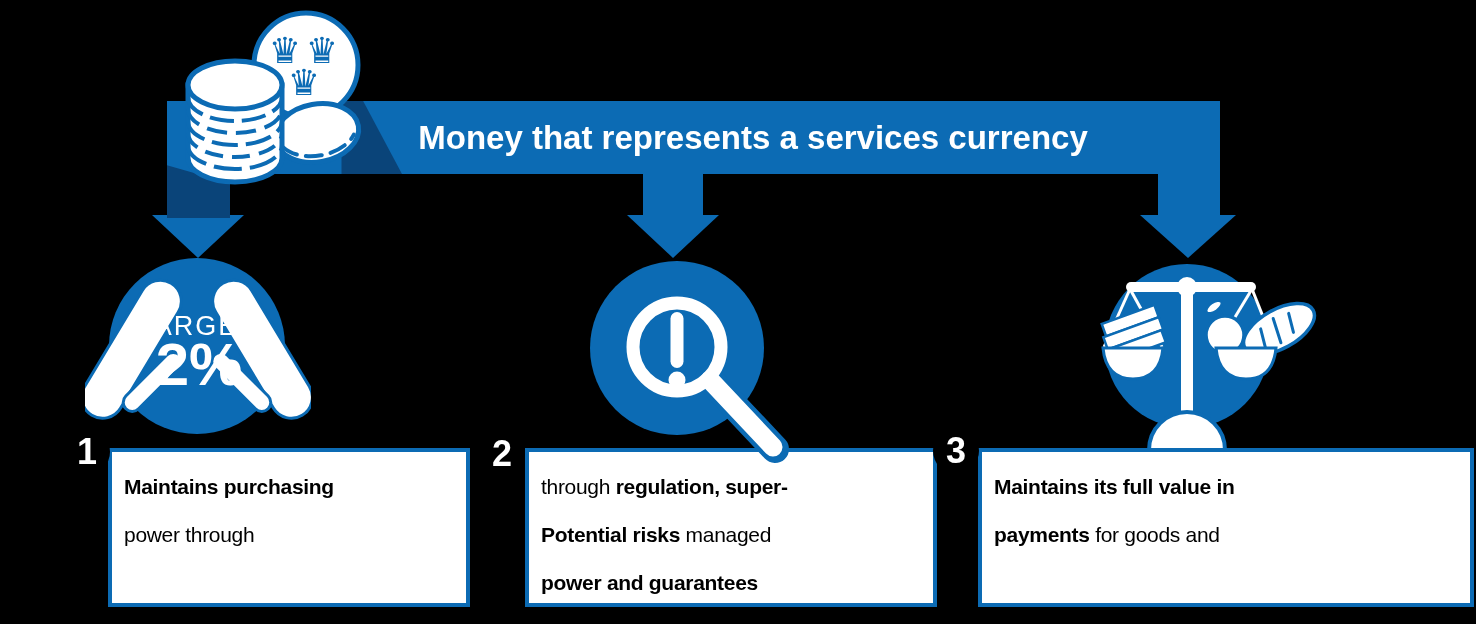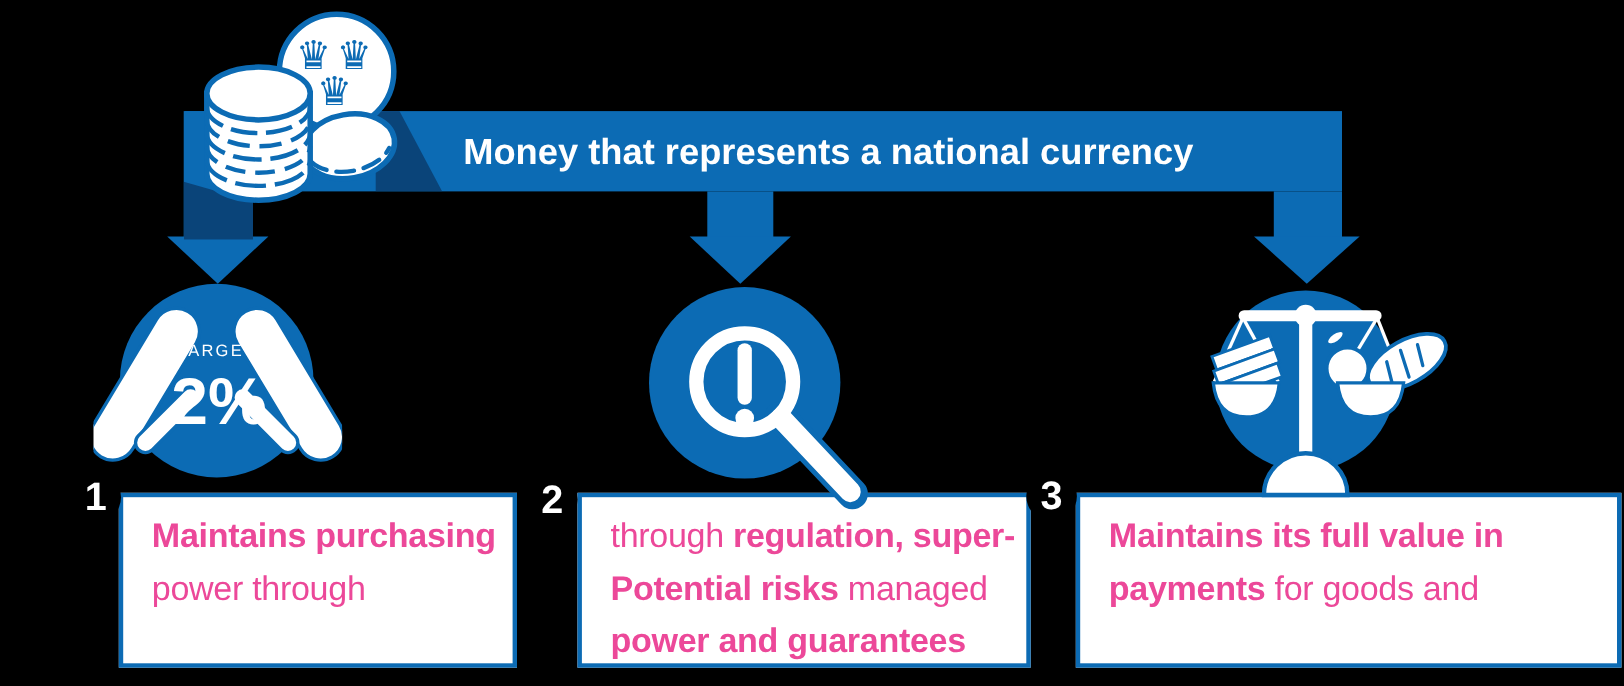--- a/index.html
+++ b/index.html
@@ -21,43 +21,43 @@
   .shadow{background:#0a4479;z-index:2;}
   #shadow-banner{left:330px;top:101px;width:72px;height:73px;
     clip-path:polygon(16% 0,46% 0,100% 100%,16% 100%);}
   #shadow-stem{left:167px;top:158px;width:63px;height:60px;
     clip-path:polygon(0 12%,100% 42%,100% 100%,0 100%);}
   #coins-svg{left:175px;top:6px;z-index:4;}
   #circle1-svg{left:85px;top:256px;z-index:3;}
   #circle2-svg{left:585px;top:258px;z-index:6;}
   #circle3-svg{left:1095px;top:258px;z-index:6;}
   #target-label{left:130px;top:311px;width:134px;text-align:center;color:#fff;
-    font-size:15px;letter-spacing:2px;z-index:5;}
+    font-size:27px;letter-spacing:2px;z-index:5;}
   #target-value{left:129px;top:335px;width:140px;text-align:center;color:#fff;
     font-size:60px;font-weight:bold;line-height:1;z-index:5;}
   .infobox{top:448px;height:159px;background:#fff;border:4px solid #0c6bb4;box-sizing:border-box;
     z-index:5;padding:11px 4px 0 12px;}
   #box1{left:108px;width:362px;}
   #box2{left:525px;width:412px;}
   #box3{left:978px;width:496px;}
-  .tline{font-size:31px;line-height:48px;color:#ec4899;white-space:nowrap;letter-spacing:-0.3px;margin-left:14px;}
+  .tline{font-size:21px;line-height:48px;color:#000000;white-space:nowrap;letter-spacing:-0.3px;}
   .tline .b{font-weight:bold;}
   .badge{width:46px;height:46px;border-radius:50%;background:#000;z-index:7;
     color:#fff;font-size:36px;font-weight:bold;text-align:center;line-height:46px;}
   #badge1{left:64px;top:429px;}
   #badge2{left:479px;top:431px;}
   #badge3{left:933px;top:428px;}
 </style>
 </head>
 <body>
 
 <div id="canvas">
 
   <div class="abs" id="banner">
-    <div id="banner-title">Money that represents a national currency</div>
+    <div id="banner-title">Money that represents a services currency</div>
   </div>
   <div class="abs stem" id="stem1"></div>
   <div class="abs stem" id="stem2"></div>
   <div class="abs stem" id="stem3"></div>
   <div class="abs shadow" id="shadow-banner"></div>
   <div class="abs shadow" id="shadow-stem"></div>
   <div class="abs head" id="head1"></div>
   <div class="abs head" id="head2"></div>
   <div class="abs head" id="head3"></div>
 

